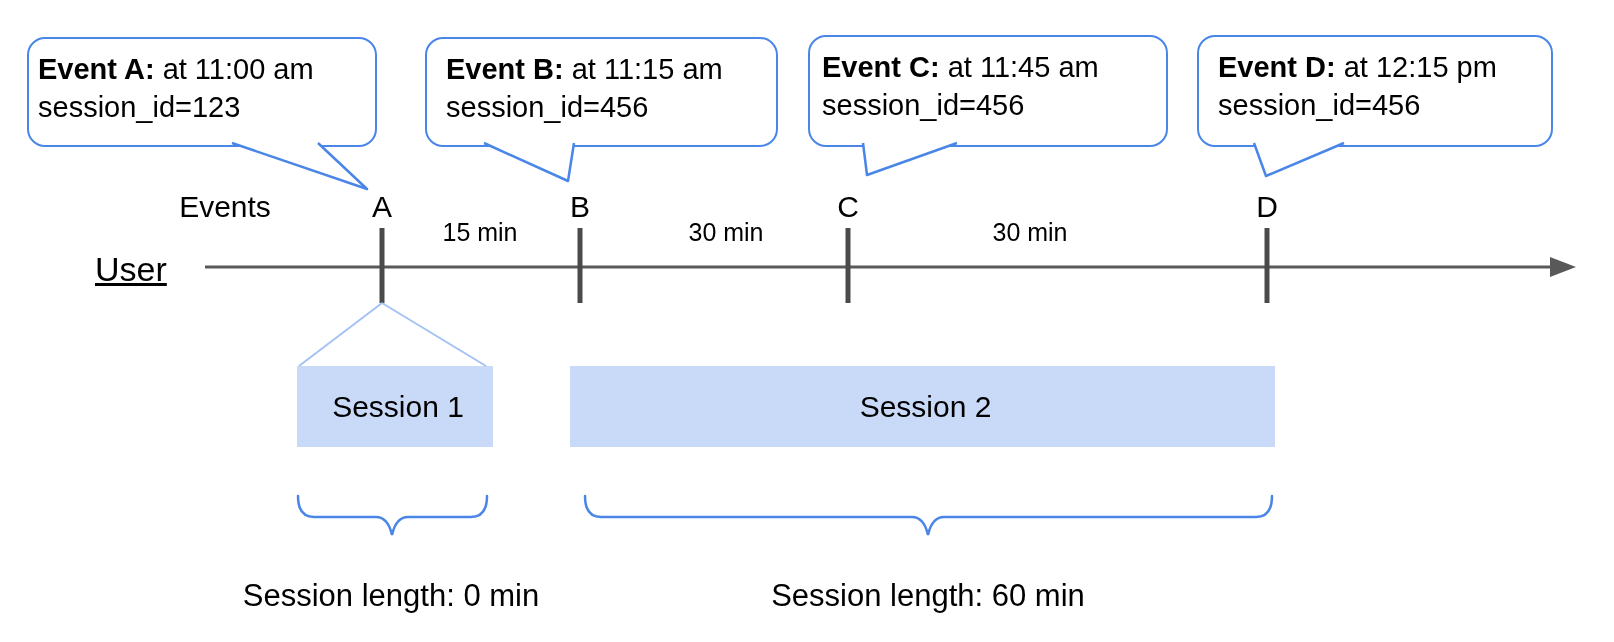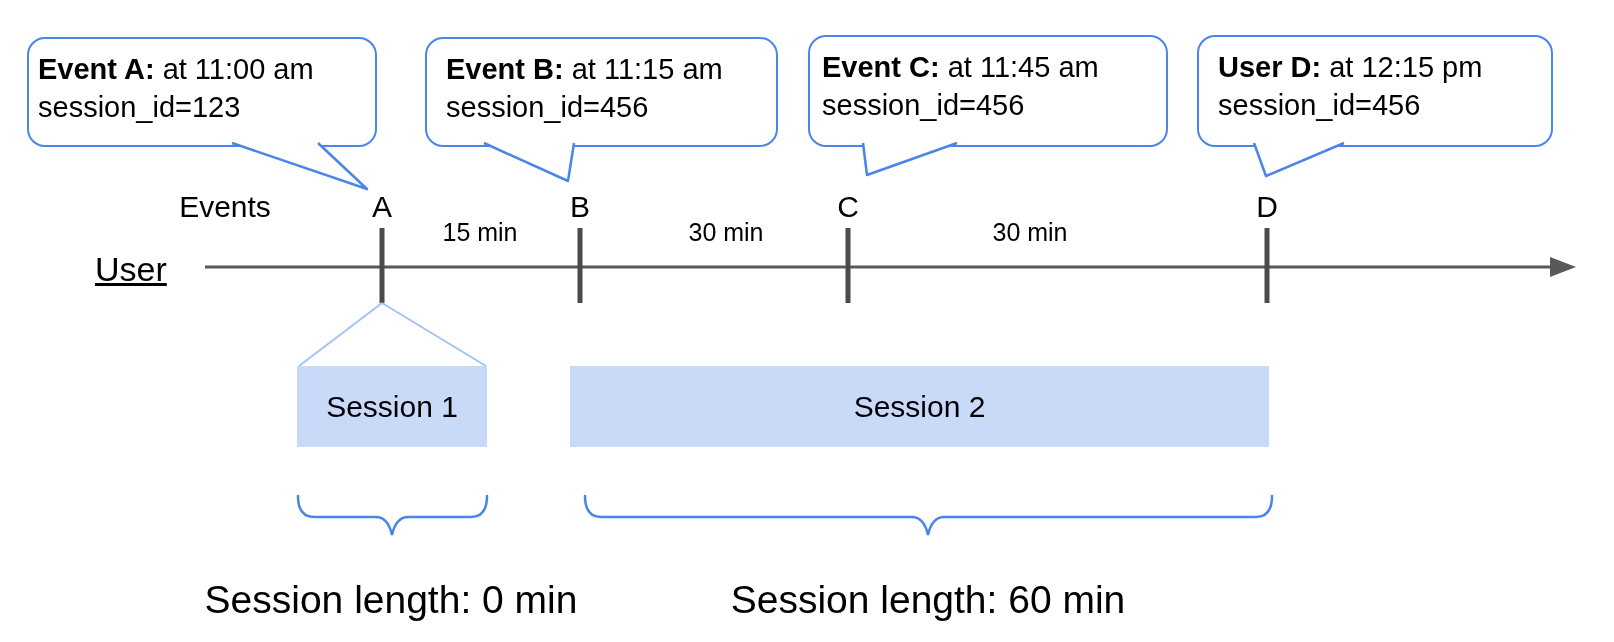--- a/index.html
+++ b/index.html
@@ -4,32 +4,32 @@
 <style>
   html,body{margin:0;padding:0;background:#fff;}
   .canvas{
     position:relative;width:1614px;height:642px;background:#ffffff;
     font-family:"Liberation Sans",sans-serif;color:#000;overflow:hidden;
   }
   svg.layer{position:absolute;left:0;top:0;pointer-events:none;}
   .session-box{
     position:absolute;top:366px;height:81px;background:#c9daf8;
     display:flex;align-items:center;justify-content:center;
-    font-size:30px;color:#000;
+    font-size:30px;color:#000;padding-left:6px;
   }
   .bubble{
     position:absolute;background:#ffffff;border:2.5px solid #4a86e8;
     border-radius:18px;box-sizing:border-box;padding:11px 19px;
     font-size:29px;line-height:38px;white-space:nowrap;z-index:3;
   }
   .bubble b{font-weight:bold;}
   .lbl{position:absolute;white-space:nowrap;}
   .letter-lbl{font-size:30px;top:190px;transform:translateX(-50%);}
   .interval-lbl{font-size:25px;top:218px;transform:translateX(-50%);}
-  .length-lbl{font-size:39px;top:578px;transform:translateX(-50%);}
+  .length-lbl{font-size:31px;top:578px;transform:translateX(-50%);}
   .events-lbl{font-size:30px;top:190px;left:225px;transform:translateX(-50%);}
   .user-lbl{font-size:34px;top:250px;left:95px;text-decoration:underline;}
   .tails{z-index:4;}
   .lineart{z-index:2;}
 </style>
 </head>
 <body>
 
 <div class="canvas">
 
@@ -59,21 +59,21 @@
   </div>
   <div class="bubble" style="left:425px;top:37px;width:353px;height:110px;">
     <div><b>Event B:</b> <span>at 11:15 am</span></div>
     <div>session_id=456</div>
   </div>
   <div class="bubble" style="left:808px;top:35px;width:360px;height:112px;padding-left:12px;">
     <div><b>Event C:</b> <span>at 11:45 am</span></div>
     <div>session_id=456</div>
   </div>
   <div class="bubble" style="left:1197px;top:35px;width:356px;height:112px;">
-    <div><b>User D:</b> <span>at 12:15 pm</span></div>
+    <div><b>Event D:</b> <span>at 12:15 pm</span></div>
     <div>session_id=456</div>
   </div>
 
   <svg class="layer tails" width="1614" height="642">
     <path d="M 232,143 L 367,189 L 318,143" fill="#ffffff" stroke="#4a86e8" stroke-width="2.5" stroke-linejoin="round"></path>
     <path d="M 484,143 L 568,181 L 574,143" fill="#ffffff" stroke="#4a86e8" stroke-width="2.5" stroke-linejoin="round"></path>
     <path d="M 863,143 L 867,175 L 957,143" fill="#ffffff" stroke="#4a86e8" stroke-width="2.5" stroke-linejoin="round"></path>
     <path d="M 1254,143 L 1266,176 L 1344,143" fill="#ffffff" stroke="#4a86e8" stroke-width="2.5" stroke-linejoin="round"></path>
   </svg>
 

